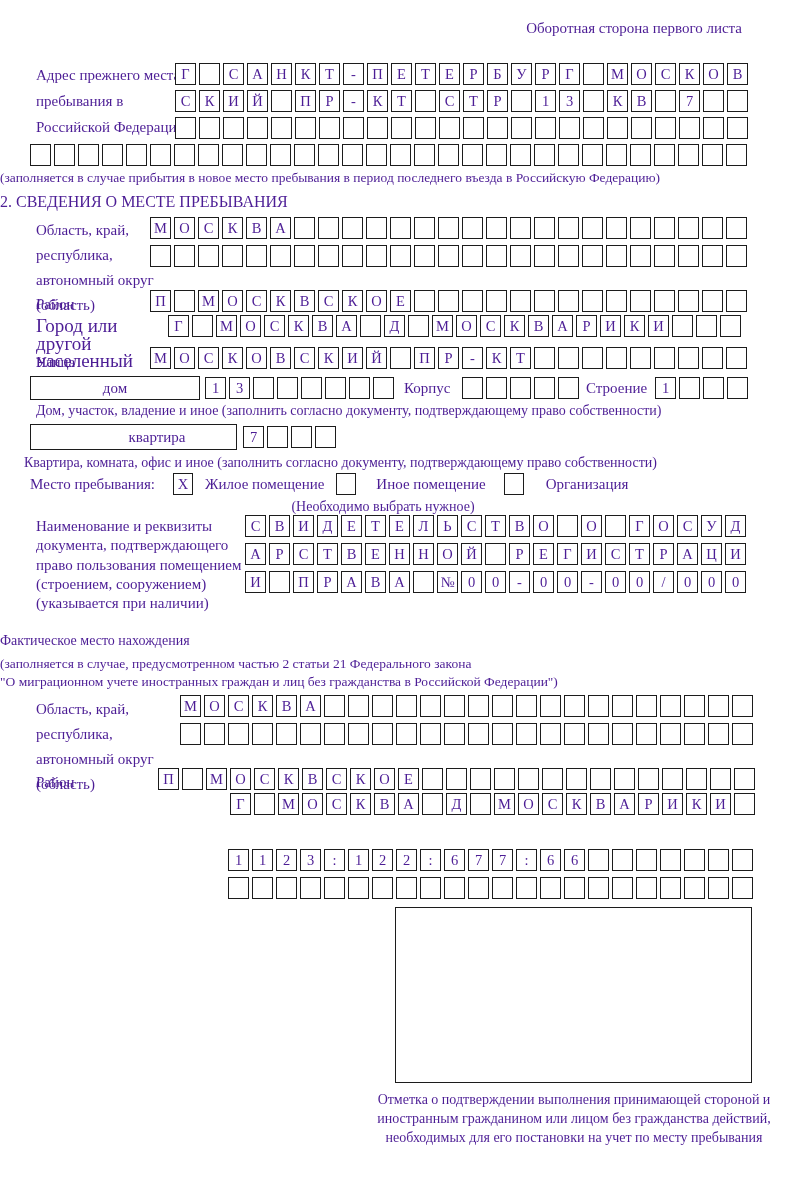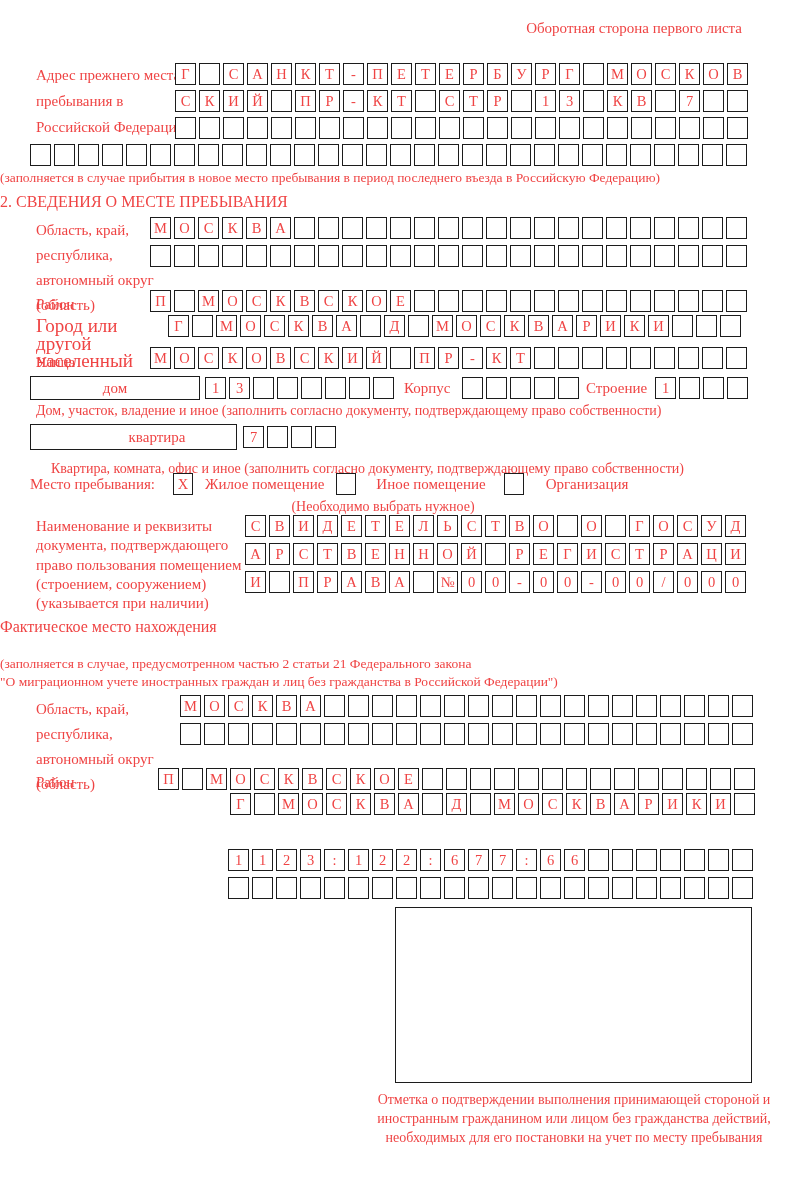--- a/index.html
+++ b/index.html
@@ -1,18 +1,18 @@
 <!DOCTYPE html>
 <html><head>
 <meta charset="utf-8">
 <style>
   html,body{margin:0;padding:0;background:#ffffff;}
   .page{
     position:relative;width:800px;height:1180px;background:#ffffff;
-    font-family:"Liberation Serif","DejaVu Serif",serif;color:#ef4444;
+    font-family:"Liberation Serif","DejaVu Serif",serif;color:#4c1d95;
     overflow:hidden;
   }
   .abs{position:absolute;}
   .lbl{font-size:15px;line-height:26px;}
   .lbl-tight{font-size:19px;line-height:17.5px;}
   .note{font-size:13.5px;}
   .center{text-align:left;width:800px;left:0;}
   .bold{font-weight:normal;}
   .cells{position:absolute;display:flex;gap:3px;}
   .cell{
@@ -331,21 +331,21 @@
 
   <div class="fieldrect" style="left:30px;top:424px;width:207px;height:26px;padding-left:47px;">
     <span>квартира</span>
   </div>
   <div class="cells" style="left:243px;top:426px;">
       <span class="cell">7</span>
       <span class="cell"></span>
       <span class="cell"></span>
       <span class="cell"></span>
     </div>
-  <div class="abs" style="left:51px;top:455px;font-size:14px;margin-top:6px;">Квартира, комната, офис и иное (заполнить согласно документу, подтверждающему право собственности)</div>
+  <div class="abs" style="left:24px;top:455px;font-size:14px;">Квартира, комната, офис и иное (заполнить согласно документу, подтверждающему право собственности)</div>
 
   <div class="flexrow" style="left:30px;top:473px;">
     <span>Место пребывания:</span>
     <span class="checkbox" style="margin-left:18px;">X</span>
     <span style="margin-left:12px;">Жилое помещение</span>
     <span class="checkbox" style="margin-left:12px;"></span>
     <span style="margin-left:20px;">Иное помещение</span>
     <span class="checkbox" style="margin-left:18px;"></span>
     <span style="margin-left:22px;">Организация</span>
   </div>
@@ -415,21 +415,21 @@
       <span class="cell">0</span>
       <span class="cell">-</span>
       <span class="cell">0</span>
       <span class="cell">0</span>
       <span class="cell">/</span>
       <span class="cell">0</span>
       <span class="cell">0</span>
       <span class="cell">0</span>
     </div>
 
-  <div class="abs bold center" style="top:618px;font-size:16px;">Фактическое место нахождения</div>
+  <div class="abs bold center" style="top:633px;font-size:14px;">Фактическое место нахождения</div>
   <div class="abs note center" style="top:656px;">(заполняется в случае, предусмотренном частью 2 статьи 21 Федерального закона</div>
   <div class="abs note center" style="top:674px;">"О миграционном учете иностранных граждан и лиц без гражданства в Российской Федерации")</div>
 
   <div class="abs" style="left:36px;top:697px;width:150px;font-size:15px;line-height:25px;">Область, край, республика, автономный округ (область)</div>
   <div class="cells" style="left:180px;top:695px;">
       <span class="cell">М</span>
       <span class="cell">О</span>
       <span class="cell">С</span>
       <span class="cell">К</span>
       <span class="cell">В</span>

